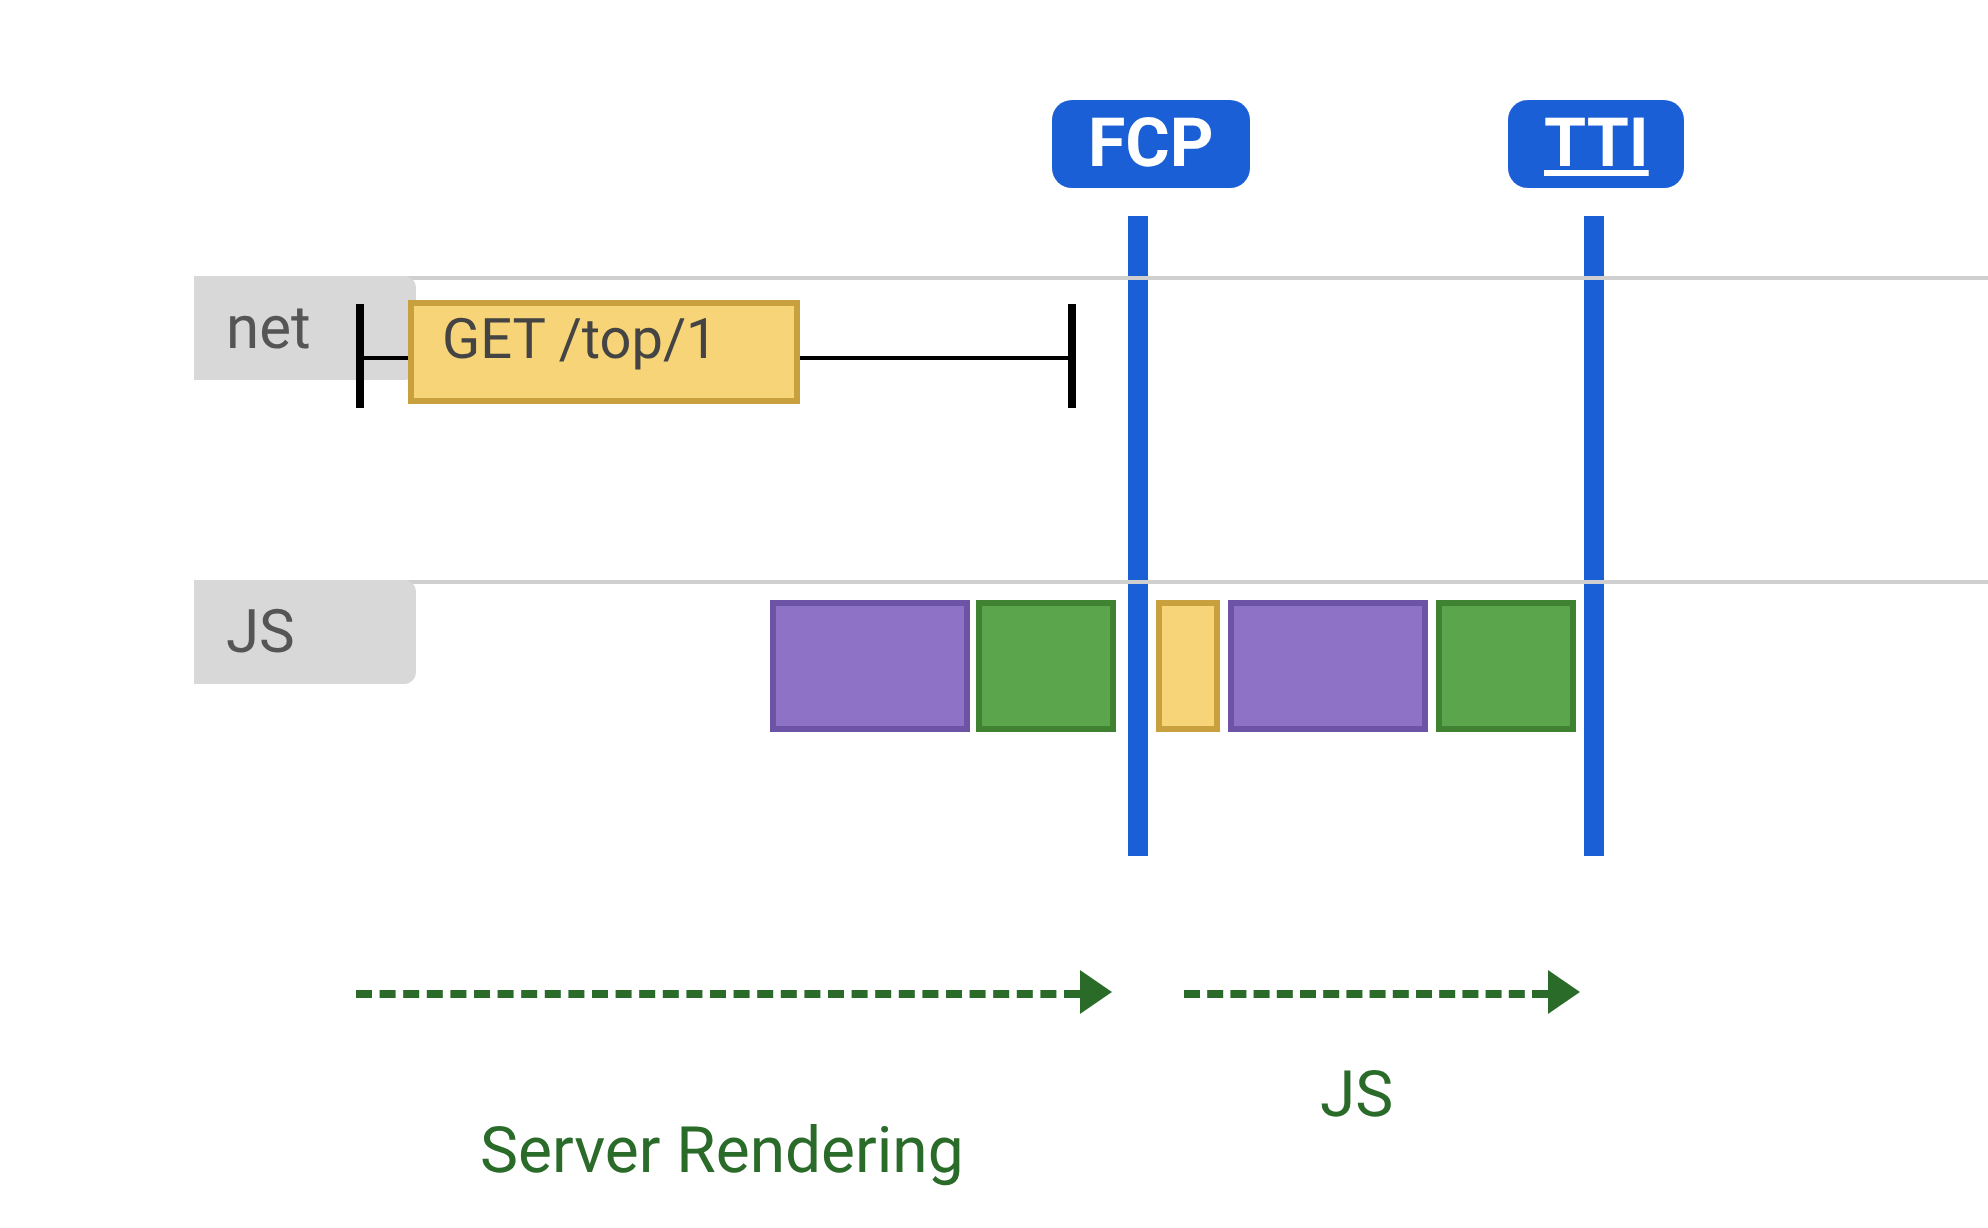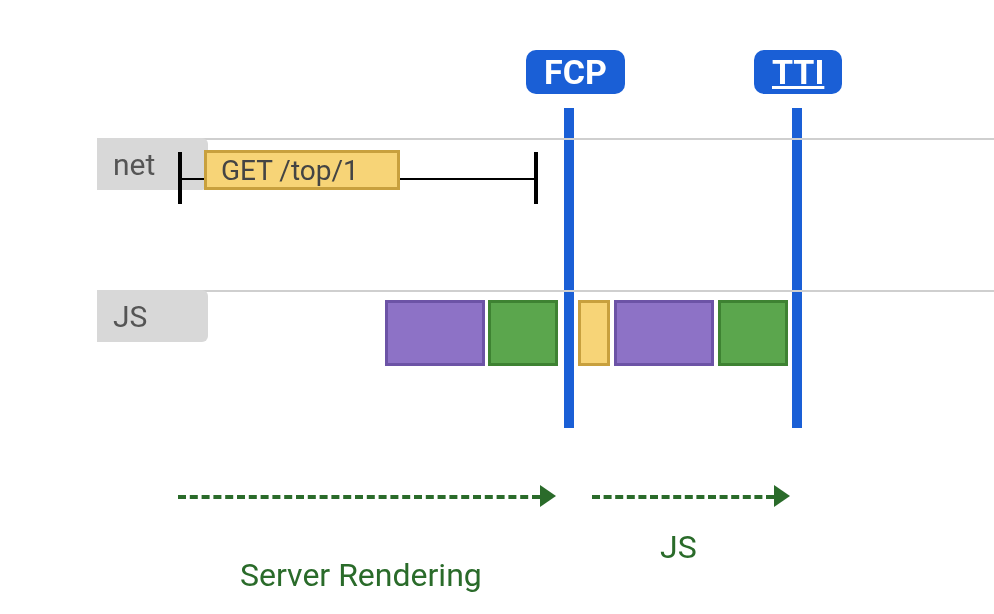--- a/index.html
+++ b/index.html
@@ -69,26 +69,25 @@
     position: absolute;
     top: 108px;
     width: 10px;
     background: var(--blue);
     height: 320px;
   }
   
   .net-request {
     position: absolute;
     top: 150px;
-    height: 40px;
+    height: 52px;
     background: var(--yellow);
     border: 3px solid var(--yellow-border);
     box-sizing: border-box;
     display: flex;
-    align-items: center;
     font-size: 28px;
     color: #444;
     padding-left: 14px;
   }
   .net-whisker {
     position: absolute;
     top: 178px;
     height: 0;
     border-top: 2px solid #000;
   }

